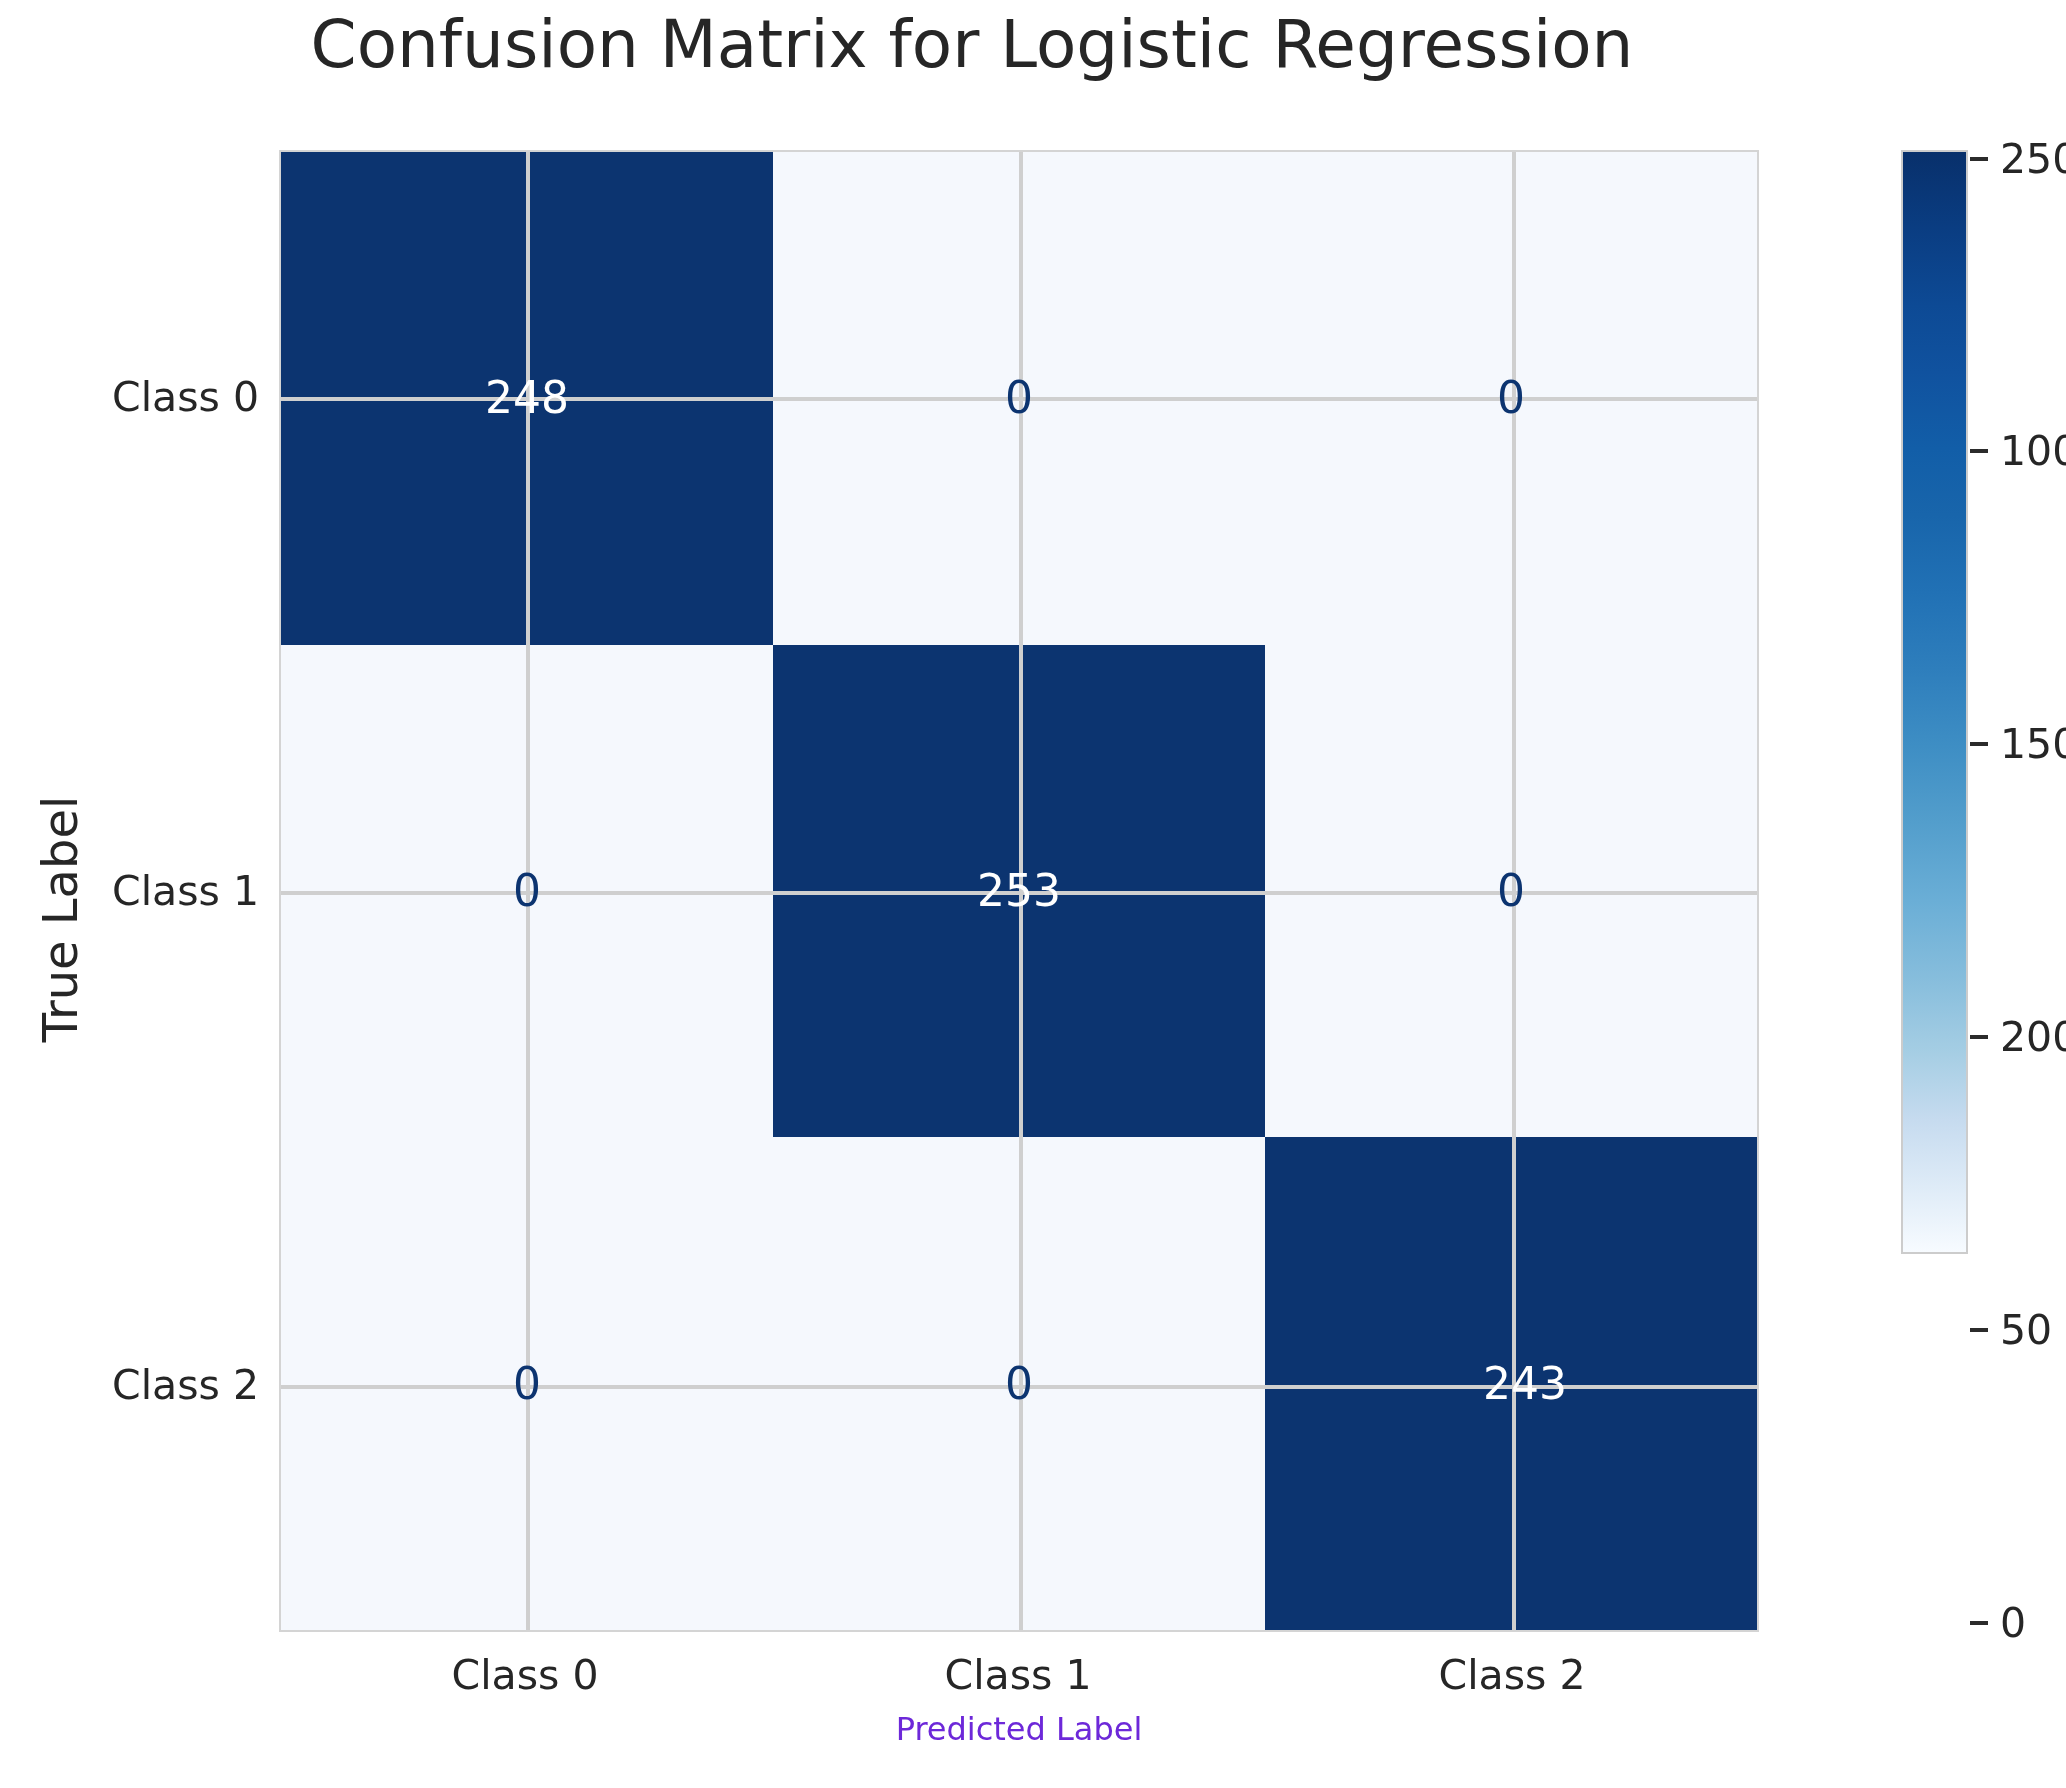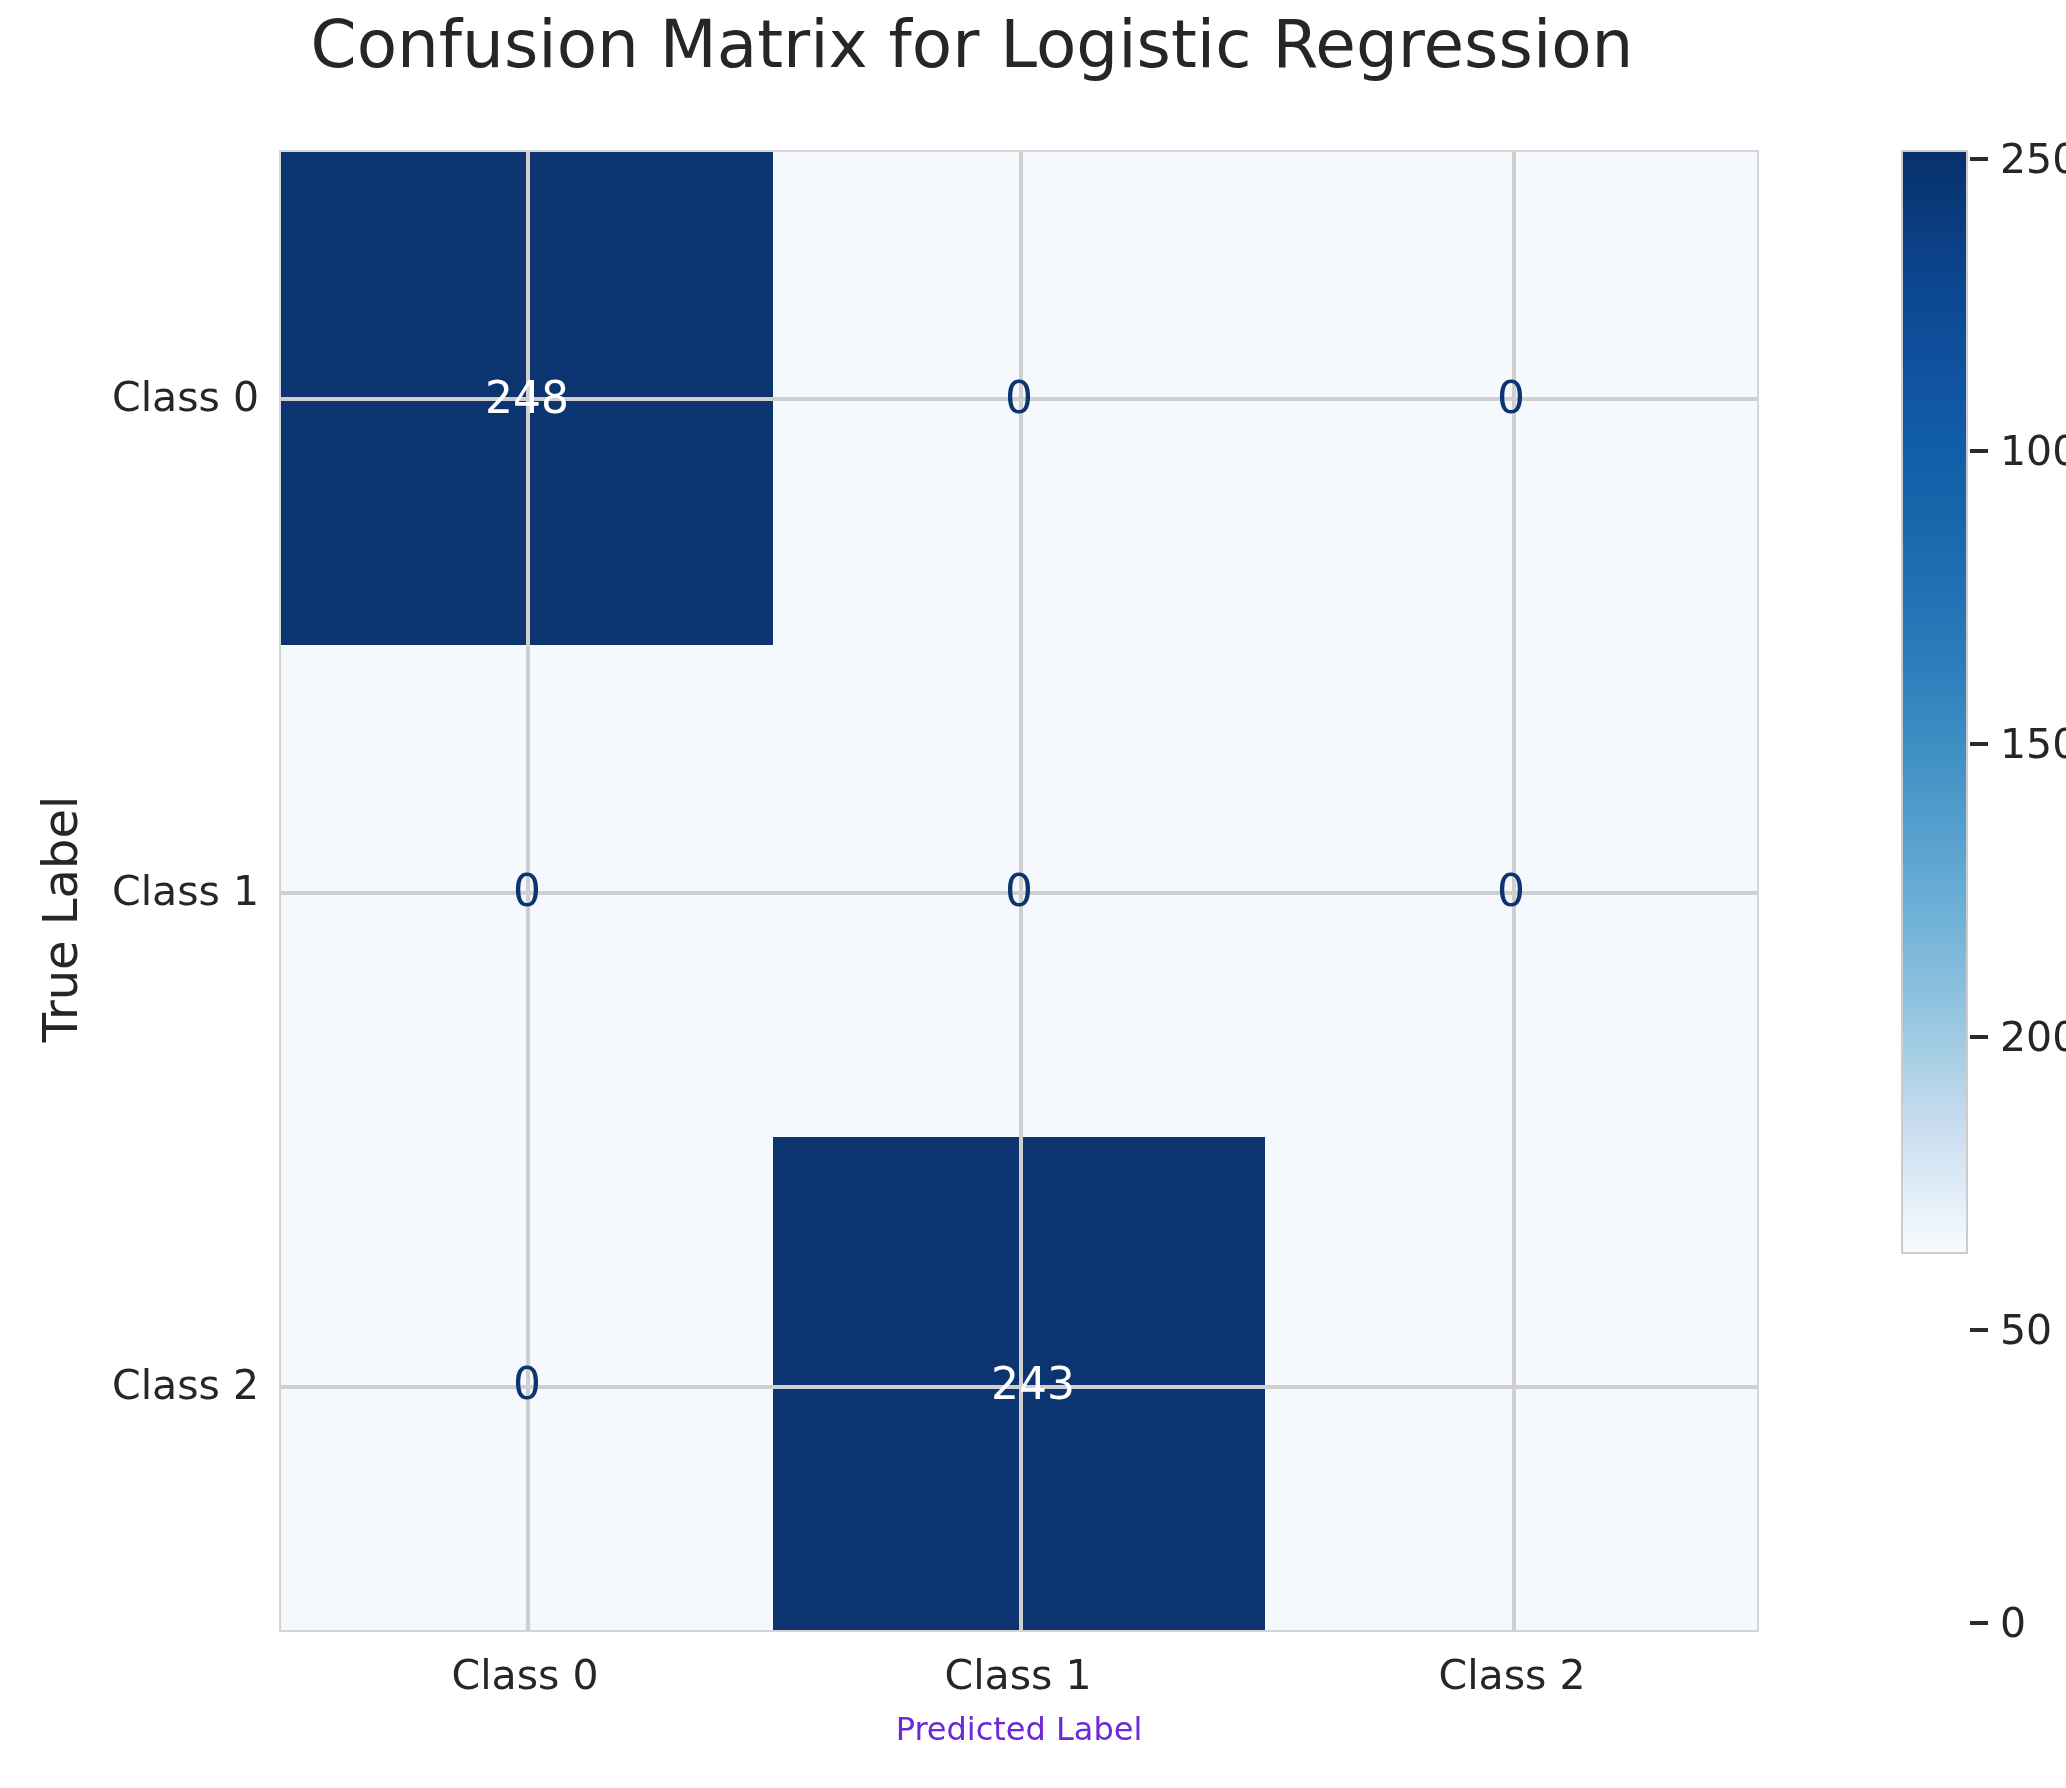--- a/index.html
+++ b/index.html
@@ -195,20 +195,23 @@
     <div class="hm-cell" style="background-color: rgb(245, 248, 253);">
       <span class="hm-cell-value val-dark" style="color: rgb(12, 52, 112);">0</span>
     </div>
     <div class="hm-cell" style="background-color: rgb(245, 248, 253);">
       <span class="hm-cell-value val-dark" style="color: rgb(12, 52, 112);">0</span>
     </div>
 
     <div class="hm-cell" style="background-color: rgb(245, 248, 253);">
       <span class="hm-cell-value val-dark" style="color: rgb(12, 52, 112);">0</span>
     </div>
+    <div class="hm-cell" style="background-color: rgb(12, 52, 112);">
+      <span class="hm-cell-value val-light" style="color: rgb(255, 255, 255);">253</span>
+    </div>
     <div class="hm-cell" style="background-color: rgb(245, 248, 253);">
       <span class="hm-cell-value val-dark" style="color: rgb(12, 52, 112);">0</span>
     </div>
 
     <div class="hm-cell" style="background-color: rgb(245, 248, 253);">
       <span class="hm-cell-value val-dark" style="color: rgb(12, 52, 112);">0</span>
     </div>
     <div class="hm-cell" style="background-color: rgb(245, 248, 253);">
       <span class="hm-cell-value val-dark" style="color: rgb(12, 52, 112);">0</span>
     </div>

